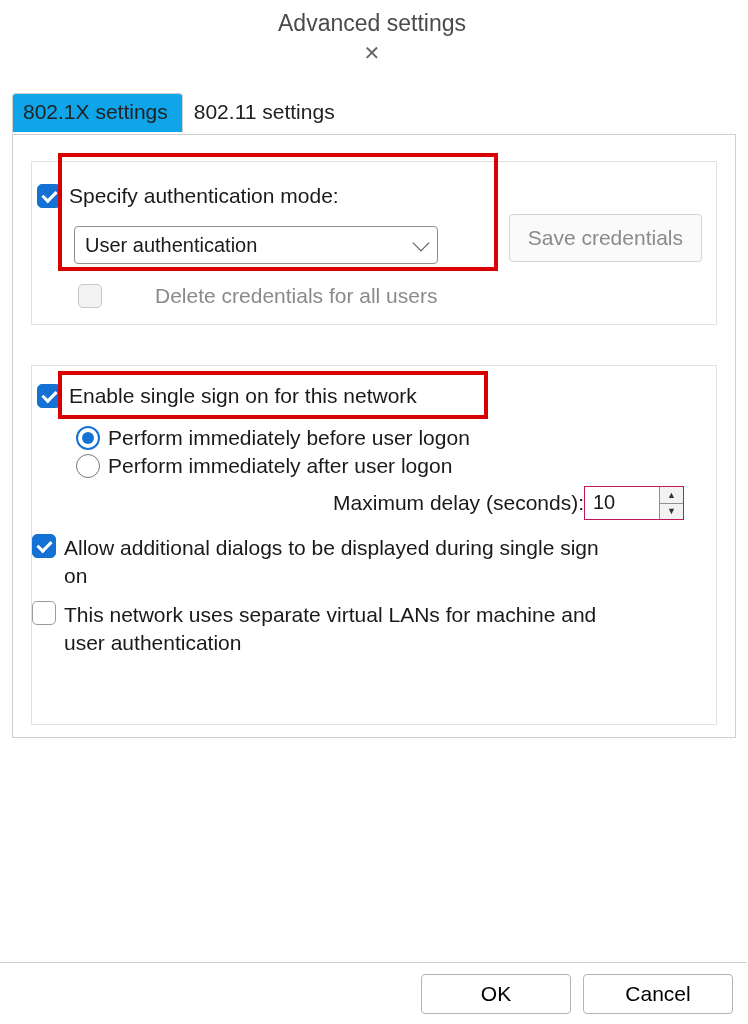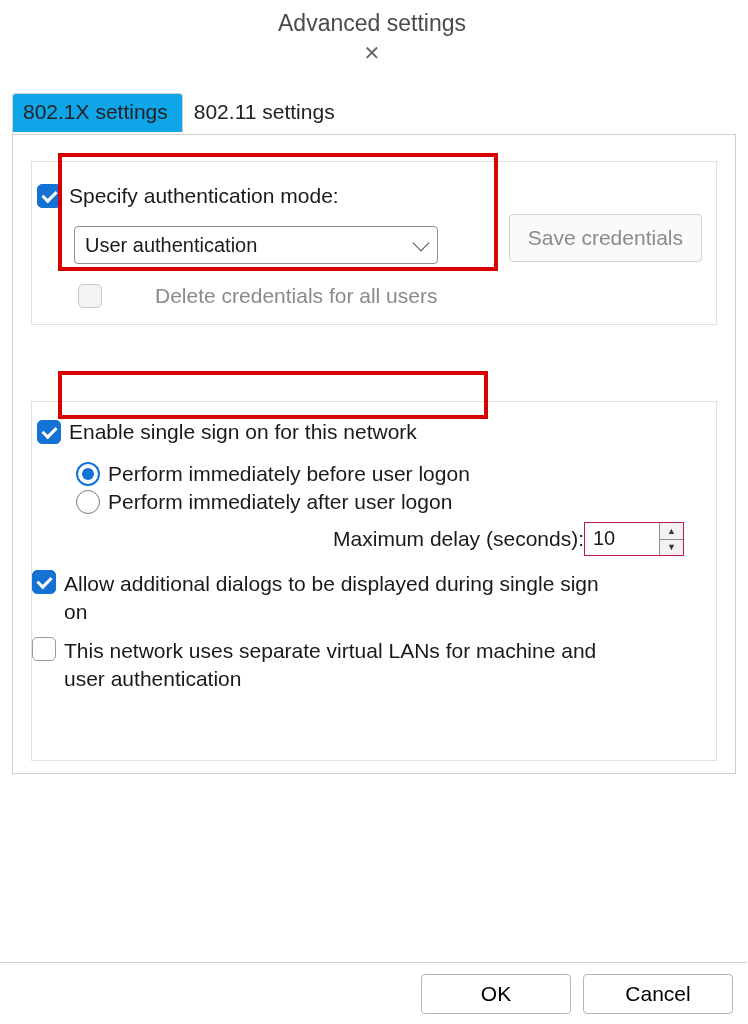--- a/index.html
+++ b/index.html
@@ -61,21 +61,21 @@
     }
     .group-box {
       border: 1px solid #e1e1e1;
       padding: 20px 20px 30px 20px;
     }
     .group-box.first {
       margin-top: 10px;
       padding: 10px 14px 16px 0;
     }
     .group-box.second {
-      margin-top: 76px;
+      margin-top: 40px;
       padding: 10px 14px 24px 0;
       min-height: 360px;
     }
     .highlight-box {
       border: 4px solid #d80000;
       position: absolute;
       pointer-events: none;
       z-index: 5;
     }
     .highlight1 {

